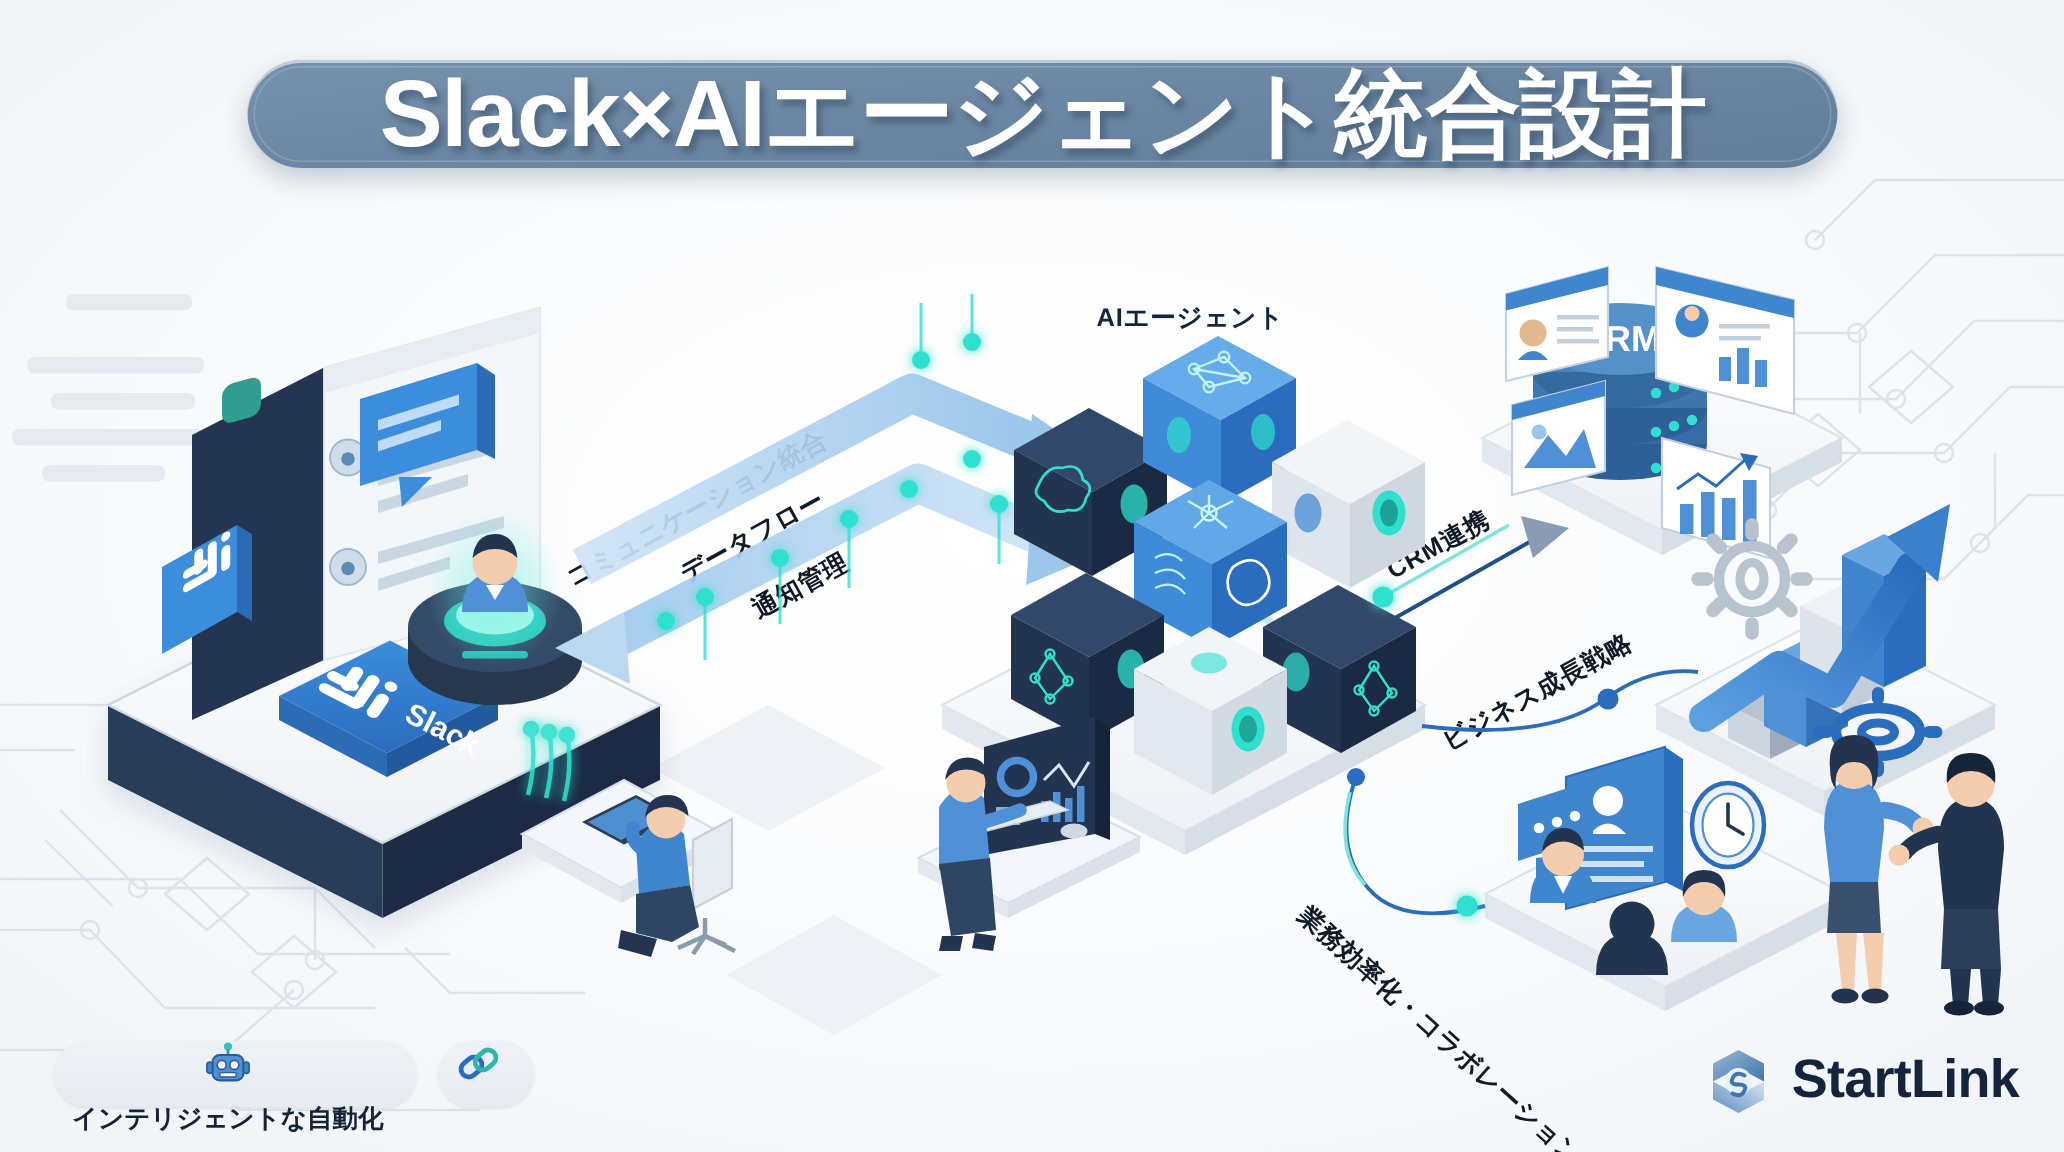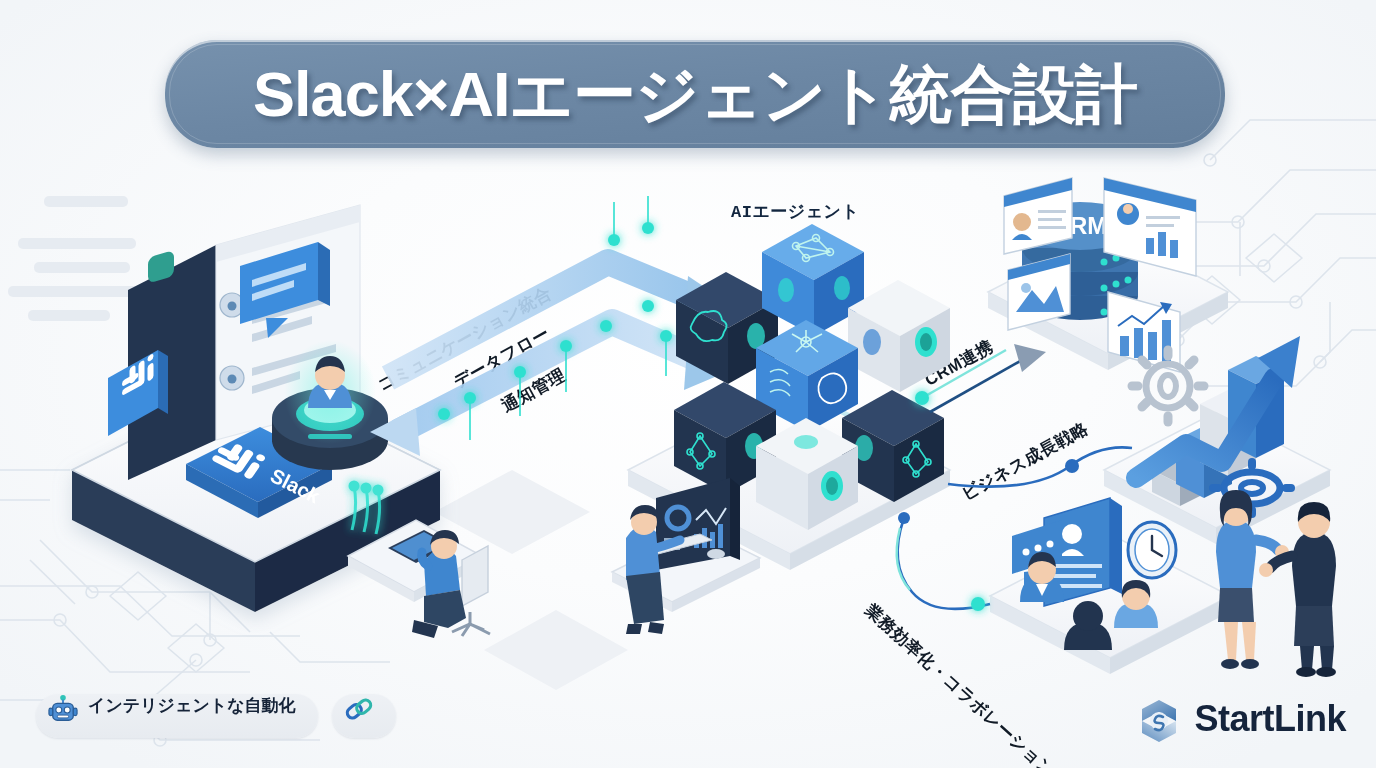--- a/index.html
+++ b/index.html
@@ -16,58 +16,58 @@
     overflow:hidden;
   }
   .abs{position:absolute;}
   .nosel{user-select:none;}
 
   
   #circuits{position:absolute;inset:0;z-index:0;}
 
   
   #title-pill{
-    left:165px;top:40px;width:1060px;height:108px;
+    left:165px;top:40px;width:1060px;height:72px;
     border-radius:52px;
     background:linear-gradient(175deg,#7691ad 0%,#6c87a4 45%,#637e9b 100%);
     box-shadow:0 7px 16px rgba(70,95,125,.30), 0 2px 0 rgba(255,255,255,.55) inset;
     display:flex;align-items:center;justify-content:center;
     z-index:30;
   }
   #title-pill::after{
     content:"";position:absolute;inset:4px;border-radius:48px;
     border:1px solid rgba(255,255,255,.18);pointer-events:none;
   }
   #title-text{
     color:#ffffff;font-size:63px;font-weight:bold;letter-spacing:-1px;
     text-shadow:3px 4px 5px rgba(40,60,85,.45);
     white-space:nowrap;line-height:1;
   }
 
   
   .section-label{
     color:#12263f;font-weight:bold;font-size:17px;white-space:nowrap;
     letter-spacing:.5px;
-    font-family:Liberation Mono, monospace;
   }
 
   
   .flow-label{
     color:#111b27;font-weight:bold;font-size:17px;white-space:nowrap;
     letter-spacing:.5px;text-shadow:0 1px 2px rgba(255,255,255,.85);
     transform-origin:left center;
   }
 
   
   #badges{left:36px;top:694px;display:flex;align-items:center;gap:14px;z-index:30;}
   .badge{
-    display:flex;align-items:flex-start;gap:10px;
+    display:flex;align-items:center;gap:10px;
     height:44px;padding:0 22px 0 12px;border-radius:22px;
     background:linear-gradient(180deg,#eef1f5 0%,#e7ebf0 100%);
     box-shadow:0 1px 2px rgba(120,135,155,.18);
+    flex-direction:column;
   }
   .badge-text{color:#152338;font-weight:bold;font-size:17px;white-space:nowrap;}
   .badge-icon{width:30px;height:30px;flex:none;display:block;}
 
   
   #logo{right:30px;top:698px;display:flex;align-items:flex-start;gap:12px;z-index:30;}
   #logo-text{color:#15243c;font-size:36px;font-weight:bold;letter-spacing:-.5px;}
 
   
   #art{position:absolute;left:0;top:0;width:1376px;height:768px;z-index:10;}

